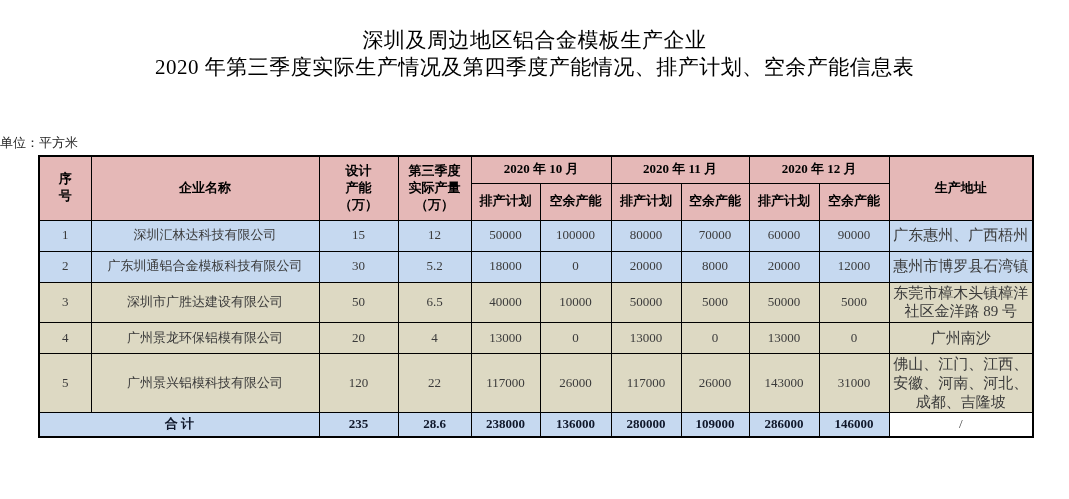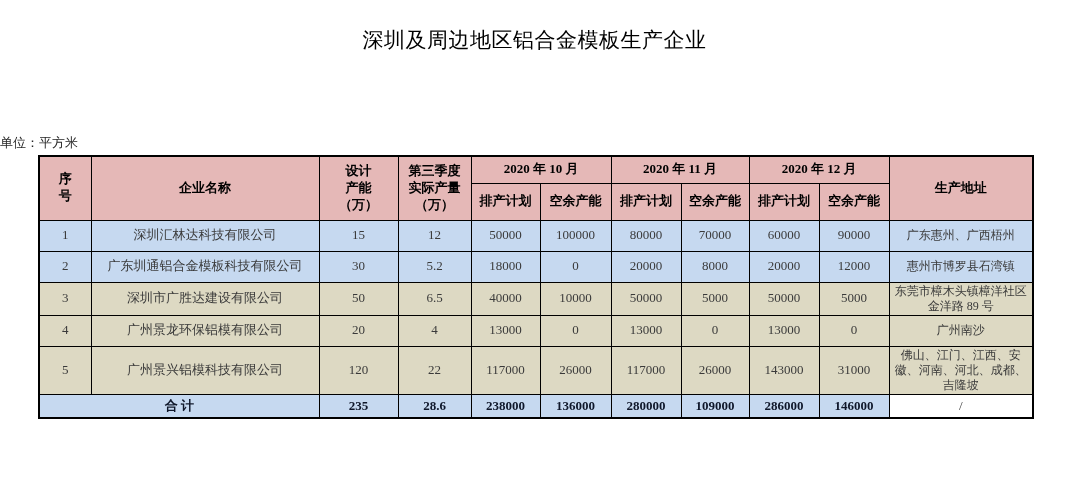--- a/index.html
+++ b/index.html
@@ -41,35 +41,36 @@
   thead tr.h2 th { height: 37px; margin-left: 11px; }
 
   tbody td { font-size: 13px; color: #3a3a3a; line-height: 1.25; }
   tbody tr { height: 31px; }
   tbody tr.row-tall { height: 44px; }
   tr.blue  td { background: #c6d9f0; }
   tr.beige td { background: #ddd9c3; }
   tr.total { height: 24px; }
   tr.total td { background: #c6d9f0; font-weight: bold; color: #0f172a; }
   tr.total td.addr-white { background: #ffffff; font-weight: normal; color: #3a3a3a; }
-  td.addr { font-size: 12px; }
+  td.addr { font-size: 15px; }
 
   .note {
     position: absolute; top: 430px; left: 36px; width: 1000px;
     font-size: 13.5px; color: #3a3a3a;
   }
   .note .note-prefix { font-weight: bold; color: #000; font-size: 15px; }
 </style>
 </head>
 <body>
 
 <div class="page">
 
   <div class="title">
     <div>深圳及周边地区铝合金模板生产企业</div>
+    <div>2020 年第三季度实际生产情况及第四季度产能情况、排产计划、空余产能信息表</div>
   </div>
 
   <div class="unit">单位：平方米</div>
 
   <table class="main">
     <colgroup>
       <col style="width:52px">
         <col style="width:228px">
         <col style="width:79px">
         <col style="width:73px">

